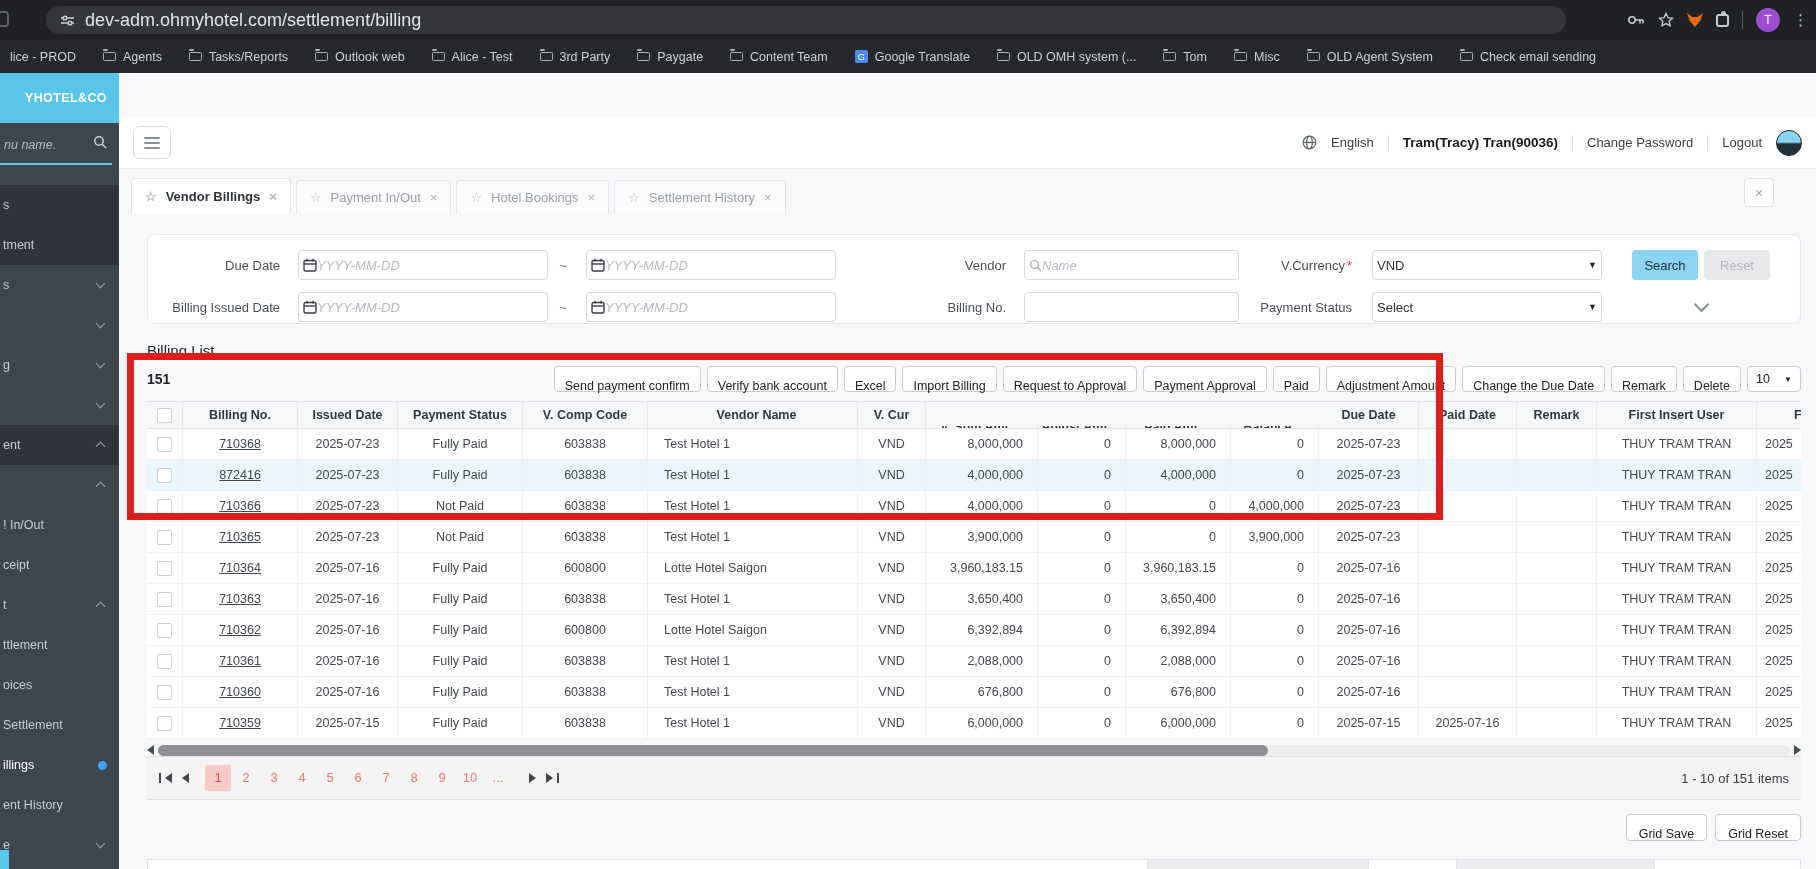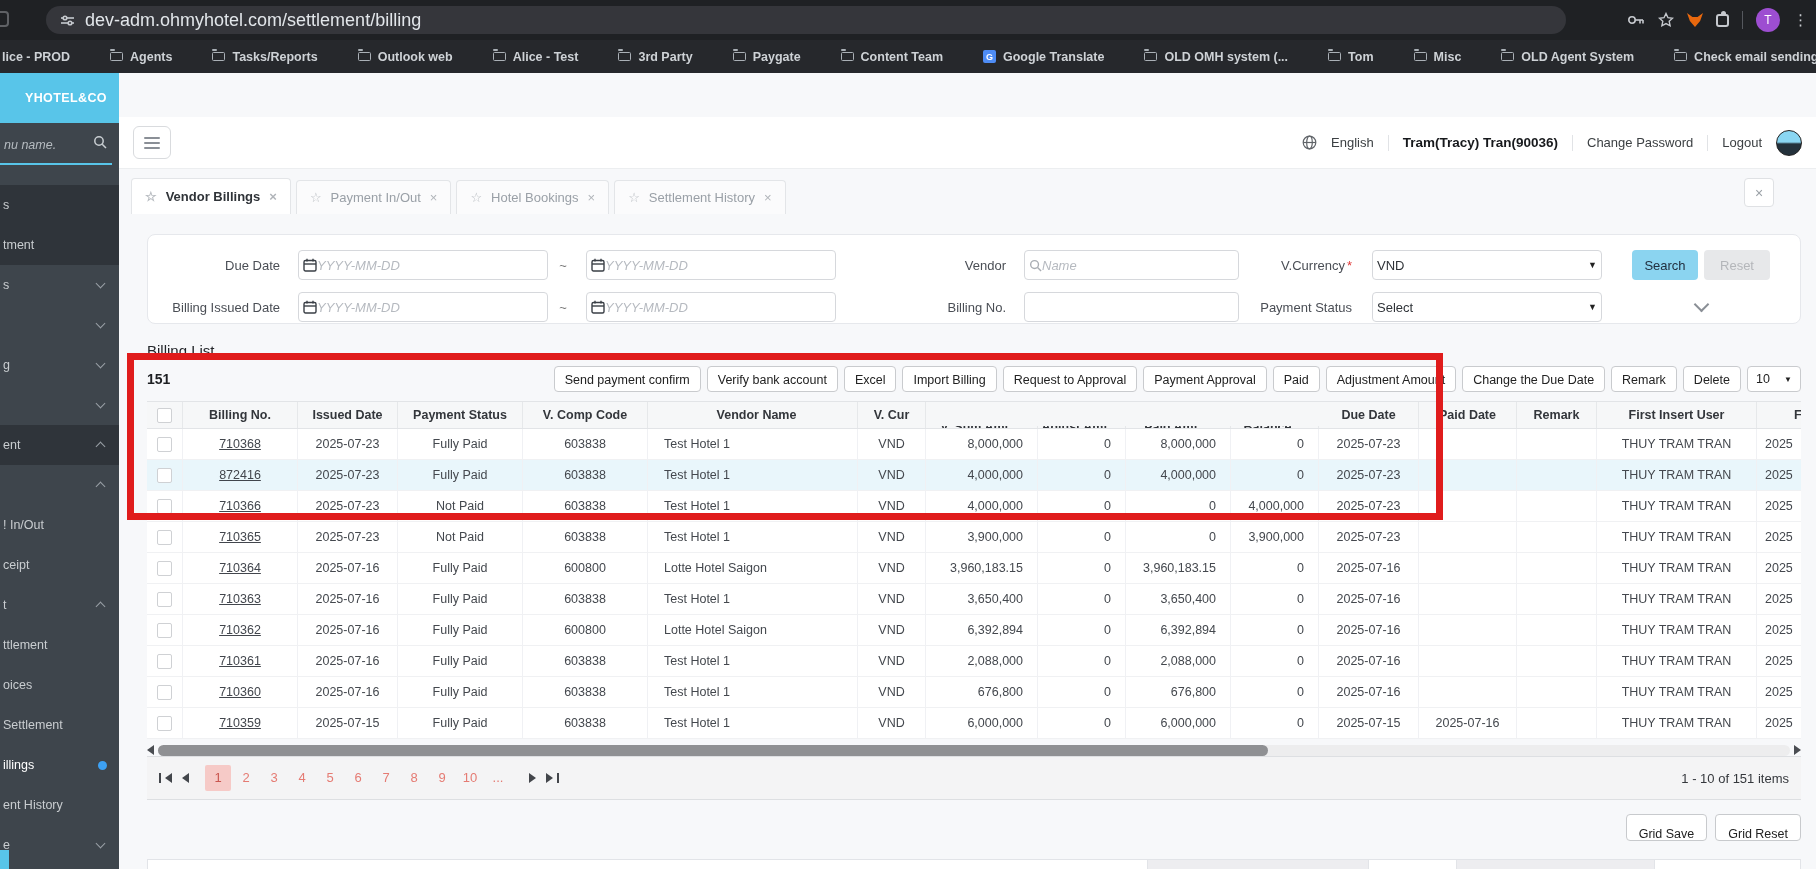--- a/index.html
+++ b/index.html
@@ -13,21 +13,21 @@
   .url-text{color:#e2e6ea;font-size:18px;}
   .chrome-icons{position:absolute;right:8px;top:0;height:40px;display:flex;align-items:center;gap:13px;}
   .c-ico svg{display:block;}
   .fox{width:16px;height:14px;background:#e8680e;clip-path:polygon(0 0,18% 58%,50% 100%,82% 58%,100% 0,66% 28%,34% 28%);}
   .puzzle{width:13px;height:13px;border:2px solid #c6c9ce;border-radius:3px;position:relative;}
   .puzzle::before{content:"";position:absolute;left:3px;top:-5px;width:5px;height:5px;border-radius:50%;background:#c6c9ce;}
   .c-divider{width:1px;height:18px;background:#55585e;}
   .c-avatar{width:24px;height:24px;border-radius:50%;background:#9d4ed1;color:#fff;font-size:12px;display:flex;align-items:center;justify-content:center;}
   .c-dots{color:#c6c9ce;font-size:15px;letter-spacing:0;}
 
-  .chrome-bm{position:absolute;left:0;top:40px;width:100%;height:33px;background:#26282c;display:flex;align-items:center;gap:40px;padding-left:2px;font-weight:bold;}
+  .chrome-bm{position:absolute;left:0;top:40px;width:100%;height:33px;background:#26282c;display:flex;align-items:center;gap:27px;padding-left:10px;}
   .bm{display:flex;align-items:center;gap:7px;color:#ced2d6;font-size:12.5px;white-space:nowrap;}
   .bm-folder{width:13px;height:9px;border:1.5px solid #aab0b6;border-radius:1.5px;position:relative;display:inline-block;}
   .bm-folder::before{content:"";position:absolute;left:-1px;top:-4px;width:5px;height:2px;background:#aab0b6;border-radius:1px;}
   .bm-translate{width:13px;height:13px;background:#4e8cf5;border-radius:2px;color:#fff;font-size:9px;display:flex;align-items:center;justify-content:center;}
 
   
   .sidebar{position:absolute;left:0;top:73px;width:119px;height:796px;background:#3e454c;overflow:hidden;}
   .sb-logo{height:50px;background:#58c5e9;color:#fff;font-weight:bold;font-size:12.5px;display:flex;align-items:center;justify-content:flex-end;padding-right:12px;letter-spacing:.4px;white-space:nowrap;overflow:hidden;}
   .sb-search{position:relative;height:44px;padding:12px 4px 0 4px;}
   .sb-search .ph{font-style:italic;color:#b6bcc1;font-size:12.5px;}
@@ -80,21 +80,21 @@
   .btn-search{margin-left:30px;width:66px;height:30px;background:#8bd4f0;border:none;border-radius:4px;color:#223040;font-size:13px;cursor:pointer;}
   .btn-reset{margin-left:6px;width:66px;height:30px;background:#e7e8ea;border:none;border-radius:4px;color:#b4b6ba;font-size:13px;cursor:pointer;}
   .expander{margin-left:30px;width:138px;display:flex;justify-content:center;}
   .expander .chev2{width:11px;height:11px;border-right:2px solid #8a8f96;border-bottom:2px solid #8a8f96;transform:rotate(45deg);margin-top:-6px;cursor:pointer;}
 
   
   .bl-title{margin-top:18px;font-size:15px;color:#24262a;font-weight:500;}
   .count-row{margin-top:6px;height:28px;display:flex;align-items:center;}
   .count{font-size:14px;font-weight:bold;color:#1d1f22;}
   .tb-group{margin-left:auto;display:flex;gap:6px;align-items:center;}
-  .tb-btn{height:26px;padding:6px 10px;background:#fff;border:1px solid #c9cbce;border-radius:4px;font-size:12.5px;color:#222;cursor:pointer;white-space:nowrap;}
+  .tb-btn{height:26px;padding:12px 10px;background:#fff;border:1px solid #c9cbce;border-radius:4px;font-size:12.5px;color:#222;cursor:pointer;white-space:nowrap;}
   .pagesize{height:26px;width:54px;background:#fff;border:1px solid #c9cbce;border-radius:4px;font-size:12.5px;color:#222;display:flex;align-items:center;justify-content:space-between;padding:0 8px;cursor:pointer;}
   .pagesize .caret{font-size:8px;}
 
   .table-wrap{margin-top:8px;width:100%;overflow:hidden;background:#fff;}
   .thead{display:grid;height:28px;background:#f6f7f8;border-top:1px solid #e2e4e7;border-bottom:1px solid #e2e4e7;}
   .th{display:flex;align-items:center;justify-content:center;font-size:12.5px;font-weight:bold;color:#33363b;border-right:1px solid #e6e8ea;white-space:nowrap;overflow:hidden;}
   .tr{display:grid;height:31px;border-bottom:1px solid #f0f1f3;background:#fff;}
   .tr.hl{background:#e9f6fb;}
   .td{display:flex;align-items:center;font-size:12.5px;color:#44484e;border-right:1px solid #f0f1f4;white-space:nowrap;overflow:hidden;}
   .al-center{justify-content:center;}

